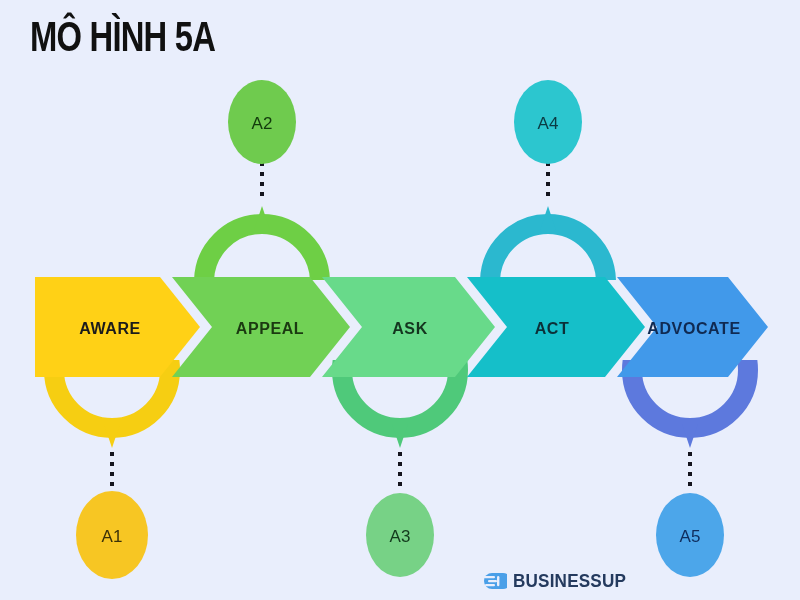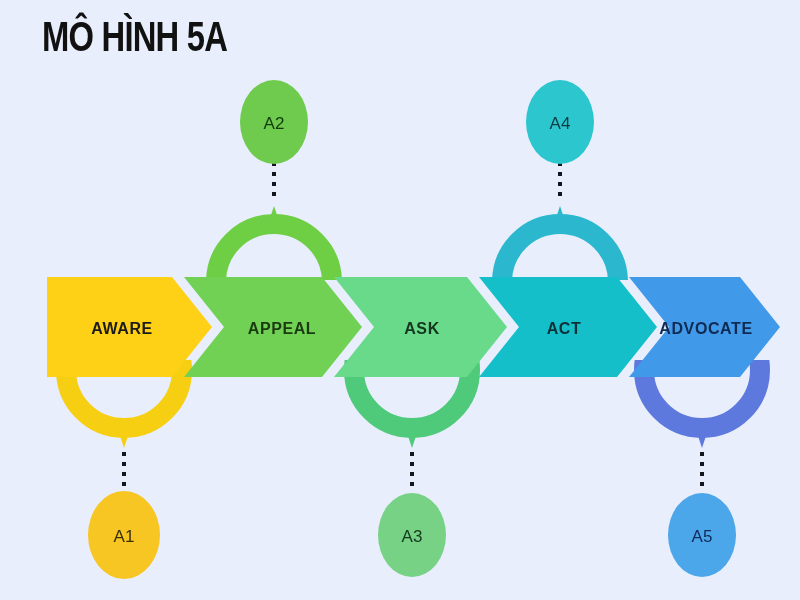--- a/index.html
+++ b/index.html
@@ -9,21 +9,21 @@
   body {
     width: 800px;
     height: 600px;
     background: #e9eefc;
     font-family: "Liberation Sans", sans-serif;
     overflow: hidden;
     position: relative;
   }
   #stage {
     position: absolute;
-    left: 12px; top: 0;
+    left: 0; top: 0;
     width: 640px;
     height: 600px;
     text-align: center;
   }
   #stage svg {
     display: block;
   }
   .title {
     position: absolute;
     left: 30px;
@@ -157,14 +157,24 @@
       <text class="bubble-label" x="400" y="542" text-anchor="middle" font-size="17" fill="#133a1d">A3</text>
 
       <ellipse cx="548" cy="122" rx="34" ry="42" fill="#2cc6cf"></ellipse>
       <text class="bubble-label" x="548" y="129" text-anchor="middle" font-size="17" fill="#0b3b43">A4</text>
 
       <ellipse cx="690" cy="535" rx="34" ry="42" fill="#4ca6ea"></ellipse>
       <text class="bubble-label" x="690" y="542" text-anchor="middle" font-size="17" fill="#0f2c5c">A5</text>
     </g>
   </svg>
 
+  <div class="brand">
+    <svg width="24" height="22" viewBox="0 0 24 22">
+      <path d="M 9 3 L 20 3 A 8 8 0 0 1 20 19 L 9 19 A 8 8 0 0 1 9 3 Z" fill="#4a9fe8"></path>
+      <rect x="1" y="6" width="11" height="2.3" rx="1.1" fill="#e9eefc"></rect>
+      <rect x="5" y="10" width="9" height="2.3" rx="1.1" fill="#e9eefc"></rect>
+      <rect x="2" y="14" width="10" height="2.3" rx="1.1" fill="#e9eefc"></rect>
+      <rect x="14" y="6" width="2.4" height="10.3" rx="1.2" fill="#e9eefc"></rect>
+    </svg>
+    <span class="brand-text">BUSINESSUP</span>
+  </div>
 
 </div>
 
 </body></html>

